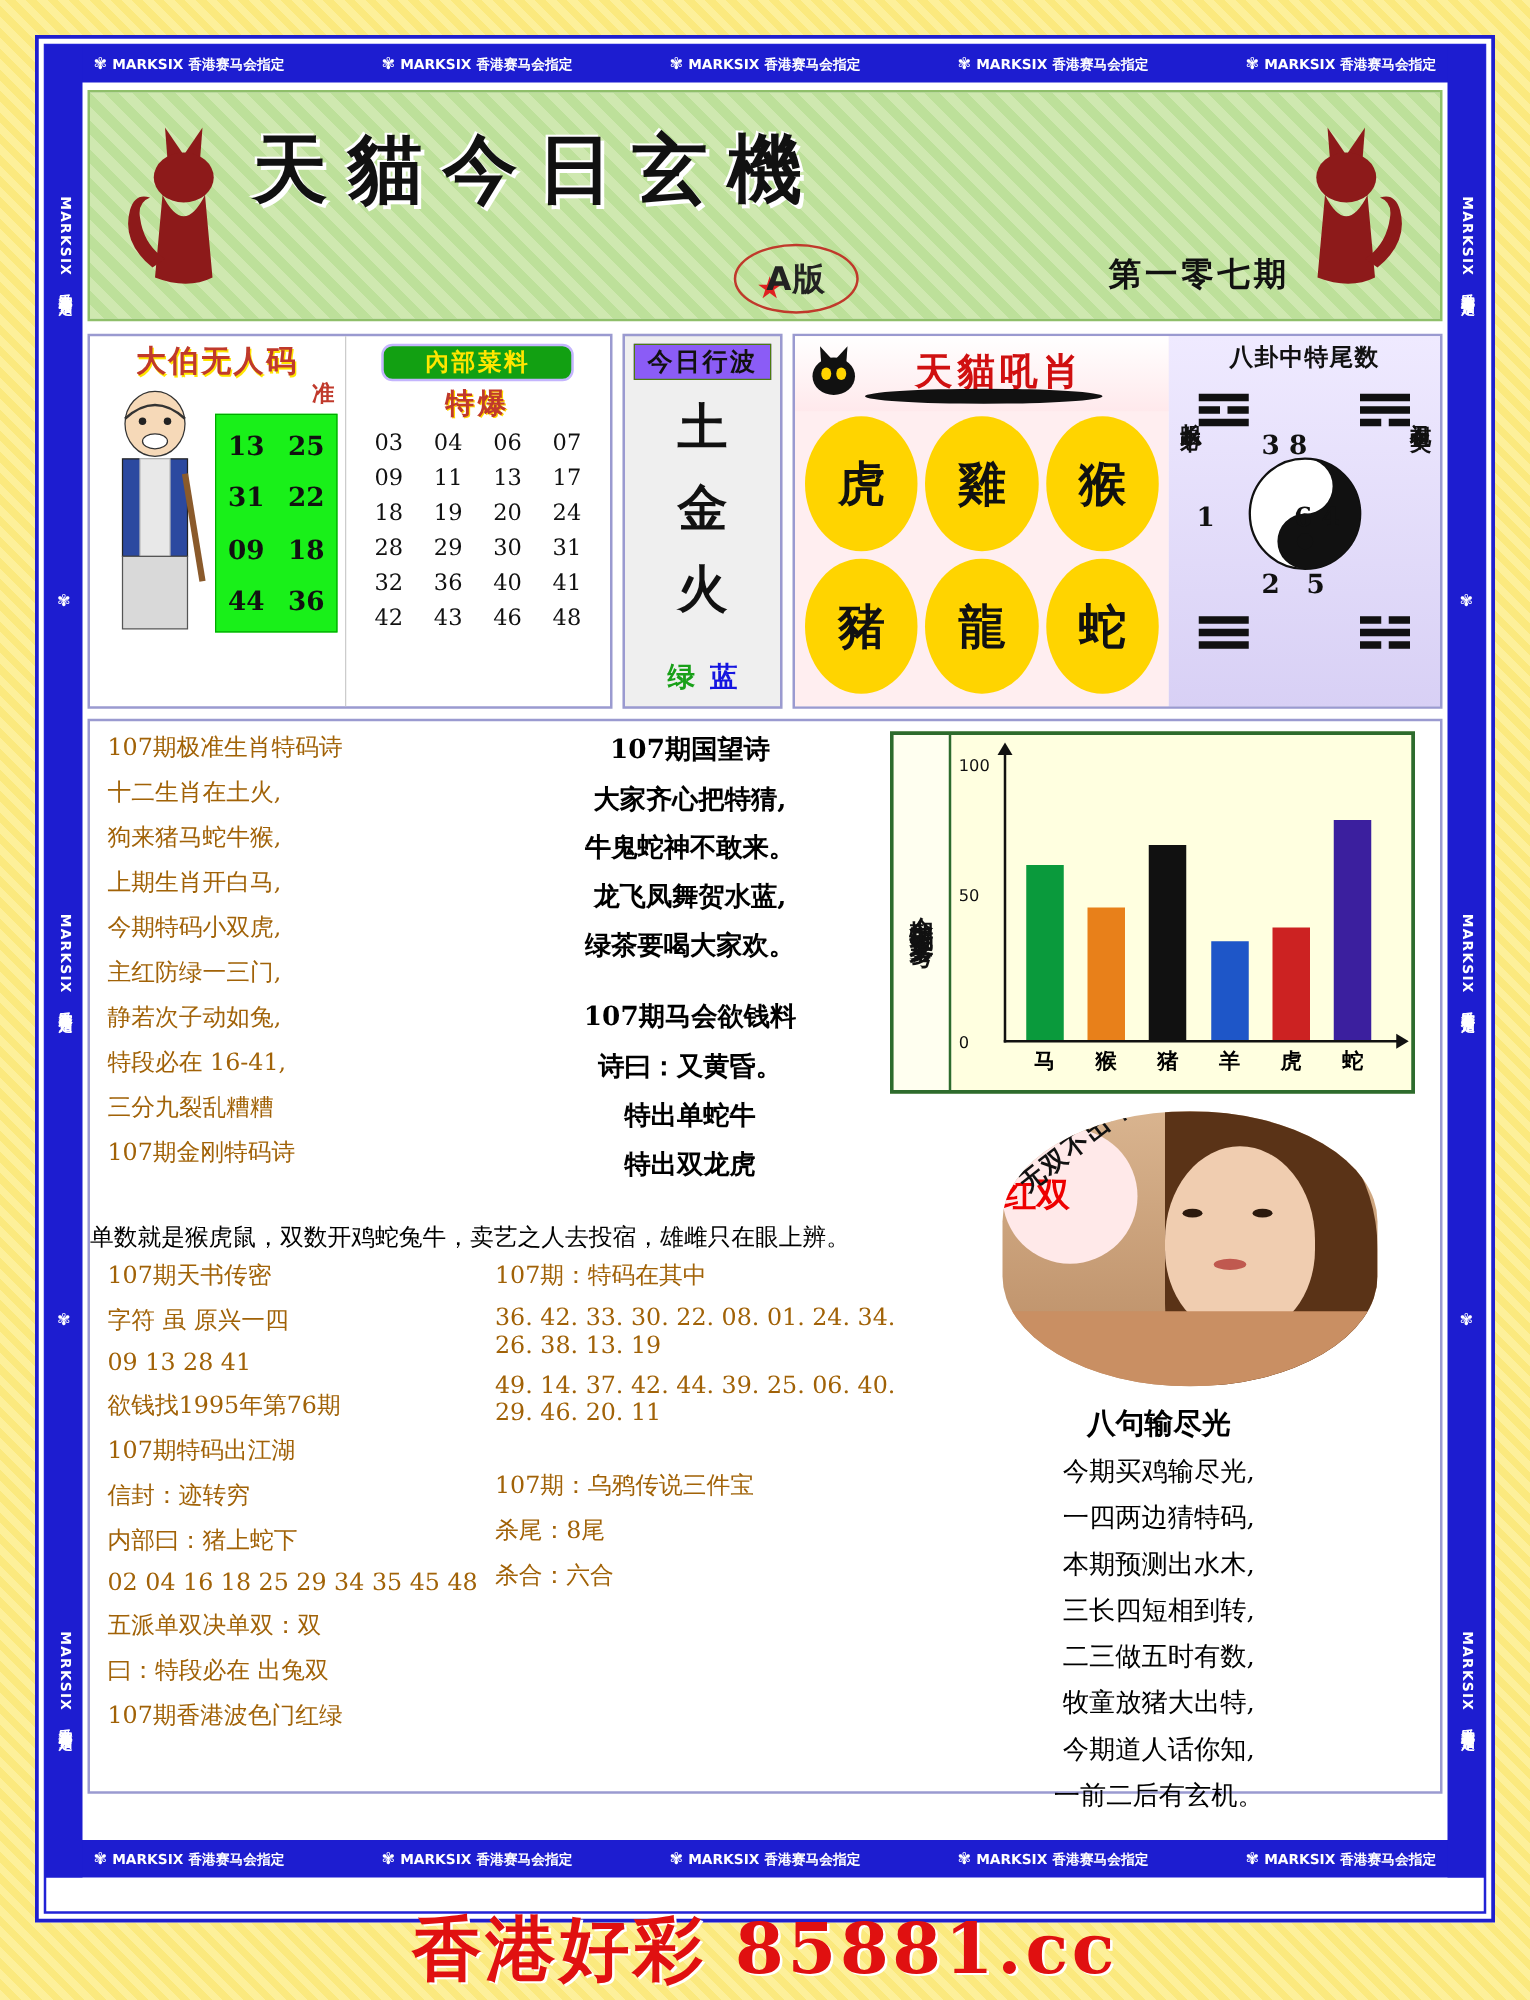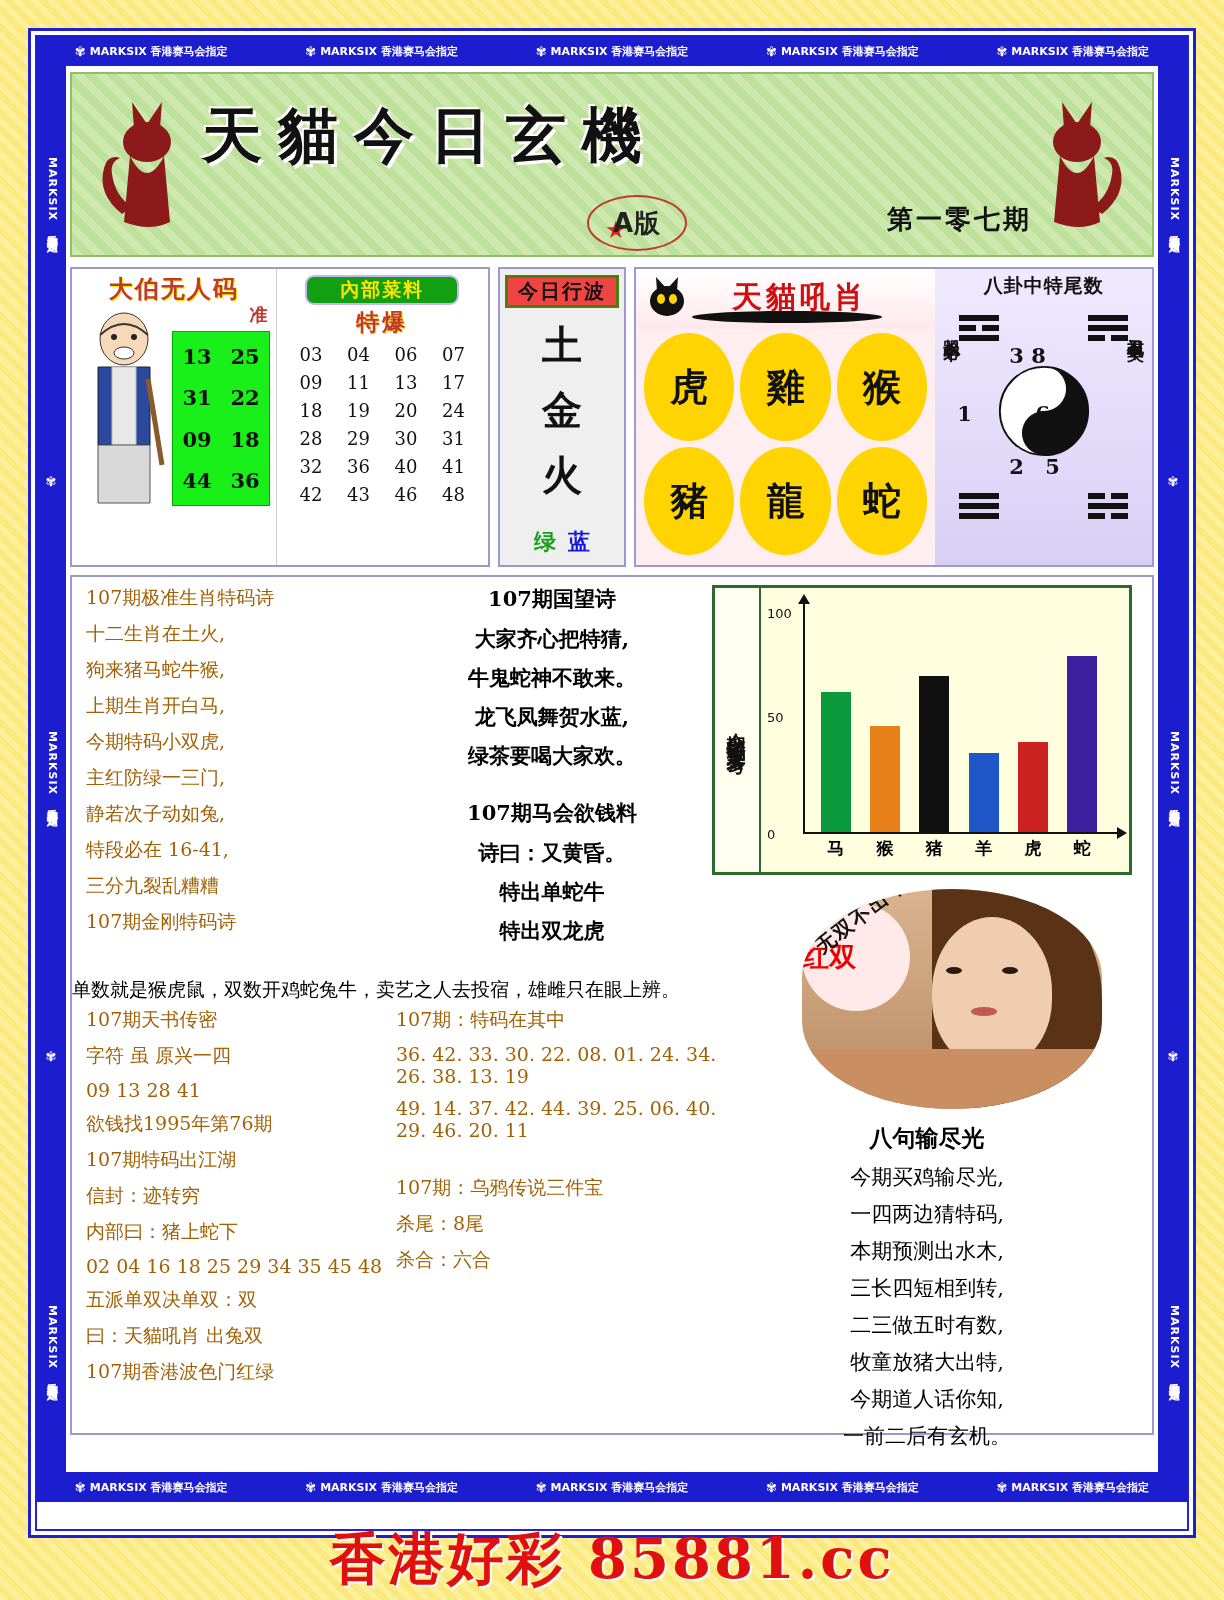--- a/index.html
+++ b/index.html
@@ -106,21 +106,21 @@
   .inner-grid{
     margin:6px auto 0;width:190px;display:grid;grid-template-columns:repeat(4,1fr);
     row-gap:7px;text-align:center;font-size:18px;font-family:"DejaVu Serif",serif;color:#111;
   }
 
   .panelB{
     width:128px;border:2px solid #9a9ad0;background:#efefef;box-sizing:border-box;
     display:flex;flex-direction:column;align-items:center;
   }
   .panelB-title{
-    margin-top:6px;width:108px;text-align:center;background:#ef4444;border:3px solid #4d7c0f;
+    margin-top:6px;width:108px;text-align:center;background:#8b5cf6;border:1px solid #4d7c0f;
     font-size:20px;font-weight:bold;color:#111;letter-spacing:2px;
   }
   .panelB-el{font-size:40px;font-weight:bold;color:#111;margin-top:10px;font-family:"DejaVu Serif",serif;}
   .panelB-colors{margin-top:auto;margin-bottom:8px;display:flex;gap:12px;font-size:22px;font-weight:bold;}
   .c-green{color:#18a018;}
   .c-blue{color:#1515e0;}
 
   .panelC{flex:1;display:flex;border:2px solid #9a9ad0;box-sizing:border-box;}
   .zodiac{
     width:58%;background:#ffeef0;position:relative;
@@ -567,21 +567,21 @@
         <div class="tc-l">
           <div class="ln">107期天书传密</div>
           <div class="ln">字符  虽  原兴一四</div>
           <div class="ln">09  13  28  41</div>
           <div class="ln">欲钱找1995年第76期</div>
           <div class="ln">107期特码出江湖</div>
           <div class="ln">信封：迹转穷</div>
           <div class="ln">内部曰：猪上蛇下</div>
           <div class="ln">02  04  16  18  25  29  34  35  45  48</div>
           <div class="ln">五派单双决单双：双</div>
-          <div class="ln">曰：天貓吼肖  出兔双</div>
+          <div class="ln">曰：特段必在  出兔双</div>
           <div class="ln">107期香港波色门红绿</div>
         </div>
         <div class="tc-r">
           <div class="ln">107期：特码在其中</div>
           <div class="ln">36. 42. 33. 30. 22. 08. 01. 24. 34. 26. 38. 13. 19</div>
           <div class="ln">49. 14. 37. 42. 44. 39. 25. 06. 40. 29. 46. 20. 11</div>
           <div style="height:24px"></div>
           <div class="ln">107期：乌鸦传说三件宝</div>
           <div class="ln">杀尾：8尾</div>
           <div class="ln">杀合：六合</div>

